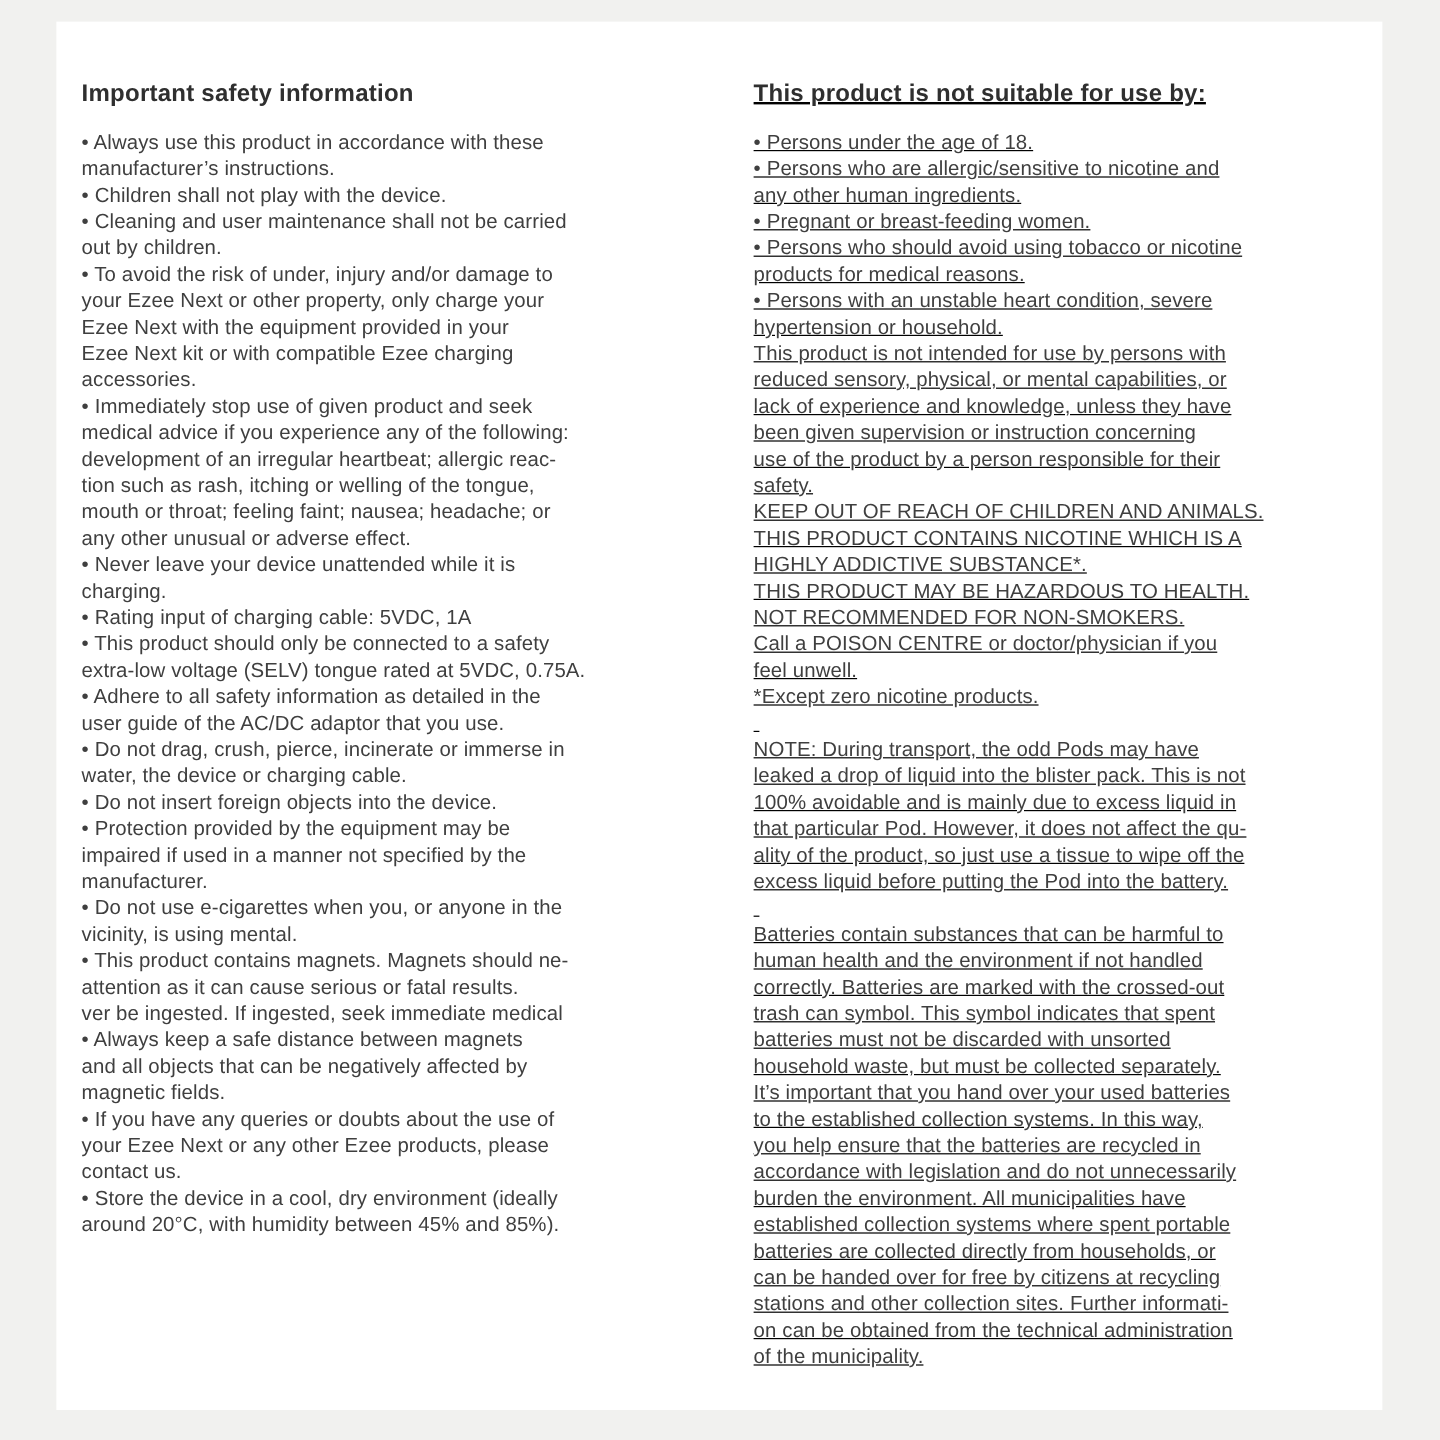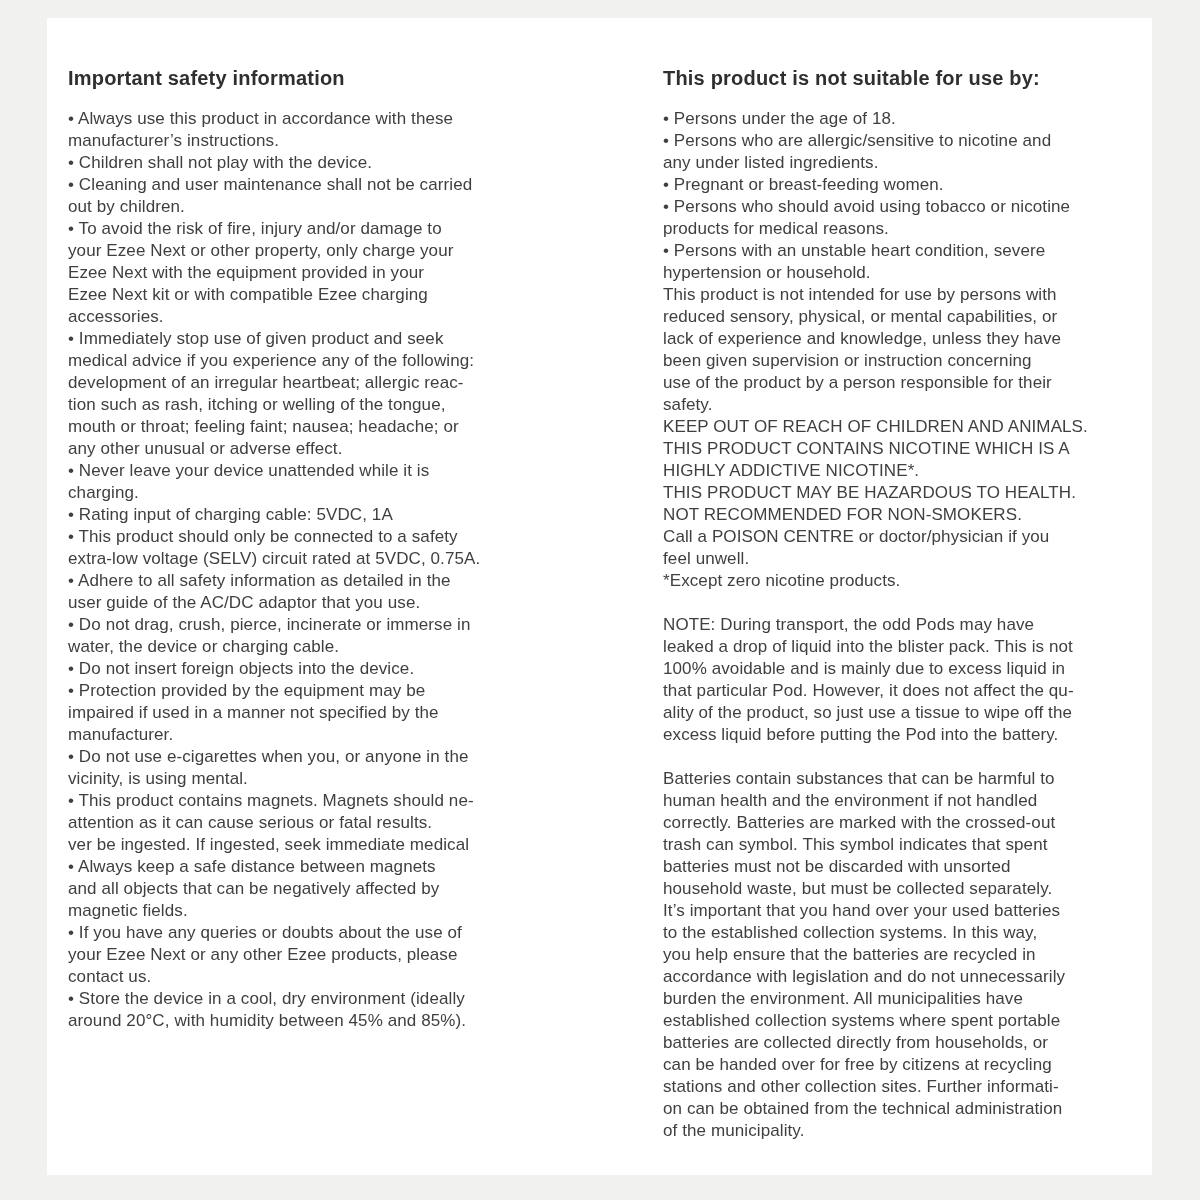--- a/index.html
+++ b/index.html
@@ -24,22 +24,23 @@
   }
   .column {
     position: absolute;
     top: 49px;
   }
   .column-left {
     left: 21px;
     width: 540px;
   }
   .column-right {
-    left: 616px;
+    left: 581px;
     width: 510px;
+    text-decoration: underline;
   }
   .heading {
     margin: 0 0 19px 0;
     font-size: 20px;
     line-height: 22px;
     font-weight: 700;
     letter-spacing: 0.2px;
     color: var(--heading, #2f2f2f);
   }
   .text-block .line {
@@ -57,36 +58,36 @@
   <main class="card">
 
     <section class="column column-left">
       <h1 class="heading">Important safety information</h1>
       <div class="text-block">
           <div class="line">• Always use this product in accordance with these</div>
           <div class="line">manufacturer’s instructions.</div>
           <div class="line">• Children shall not play with the device.</div>
           <div class="line">• Cleaning and user maintenance shall not be carried</div>
           <div class="line">out by children.</div>
-          <div class="line">• To avoid the risk of fire, injury and/or damage to</div>
+          <div class="line">• To avoid the risk of under, injury and/or damage to</div>
           <div class="line">your Ezee Next or other property, only charge your</div>
           <div class="line">Ezee Next with the equipment provided in your</div>
           <div class="line">Ezee Next kit or with compatible Ezee charging</div>
           <div class="line">accessories.</div>
           <div class="line">• Immediately stop use of given product and seek</div>
           <div class="line">medical advice if you experience any of the following:</div>
           <div class="line">development of an irregular heartbeat; allergic reac-</div>
           <div class="line">tion such as rash, itching or welling of the tongue,</div>
           <div class="line">mouth or throat; feeling faint; nausea; headache; or</div>
           <div class="line">any other unusual or adverse effect.</div>
           <div class="line">• Never leave your device unattended while it is</div>
           <div class="line">charging.</div>
           <div class="line">• Rating input of charging cable: 5VDC, 1A</div>
           <div class="line">• This product should only be connected to a safety</div>
-          <div class="line">extra-low voltage (SELV) circuit rated at 5VDC, 0.75A.</div>
+          <div class="line">extra-low voltage (SELV) tongue rated at 5VDC, 0.75A.</div>
           <div class="line">• Adhere to all safety information as detailed in the</div>
           <div class="line">user guide of the AC/DC adaptor that you use.</div>
           <div class="line">• Do not drag, crush, pierce, incinerate or immerse in</div>
           <div class="line">water, the device or charging cable.</div>
           <div class="line">• Do not insert foreign objects into the device.</div>
           <div class="line">• Protection provided by the equipment may be</div>
           <div class="line">impaired if used in a manner not specified by the</div>
           <div class="line">manufacturer.</div>
           <div class="line">• Do not use e-cigarettes when you, or anyone in the</div>
           <div class="line">vicinity, is using mental.</div>
@@ -102,35 +103,35 @@
           <div class="line">• Store the device in a cool, dry environment (ideally</div>
           <div class="line">around 20°C, with humidity between 45% and 85%).</div>
         </div>
     </section>
 
     <section class="column column-right">
       <h1 class="heading">This product is not suitable for use by:</h1>
       <div class="text-block">
           <div class="line">• Persons under the age of 18.</div>
           <div class="line">• Persons who are allergic/sensitive to nicotine and</div>
-          <div class="line">any under listed ingredients.</div>
+          <div class="line">any other human ingredients.</div>
           <div class="line">• Pregnant or breast-feeding women.</div>
           <div class="line">• Persons who should avoid using tobacco or nicotine</div>
           <div class="line">products for medical reasons.</div>
           <div class="line">• Persons with an unstable heart condition, severe</div>
           <div class="line">hypertension or household.</div>
           <div class="line">This product is not intended for use by persons with</div>
           <div class="line">reduced sensory, physical, or mental capabilities, or</div>
           <div class="line">lack of experience and knowledge, unless they have</div>
           <div class="line">been given supervision or instruction concerning</div>
           <div class="line">use of the product by a person responsible for their</div>
           <div class="line">safety.</div>
           <div class="line">KEEP OUT OF REACH OF CHILDREN AND ANIMALS.</div>
           <div class="line">THIS PRODUCT CONTAINS NICOTINE WHICH IS A</div>
-          <div class="line">HIGHLY ADDICTIVE NICOTINE*.</div>
+          <div class="line">HIGHLY ADDICTIVE SUBSTANCE*.</div>
           <div class="line">THIS PRODUCT MAY BE HAZARDOUS TO HEALTH.</div>
           <div class="line">NOT RECOMMENDED FOR NON-SMOKERS.</div>
           <div class="line">Call a POISON CENTRE or doctor/physician if you</div>
           <div class="line">feel unwell.</div>
           <div class="line">*Except zero nicotine products.</div>
           <div class="line">&nbsp;</div>
           <div class="line">NOTE: During transport, the odd Pods may have</div>
           <div class="line">leaked a drop of liquid into the blister pack. This is not</div>
           <div class="line">100% avoidable and is mainly due to excess liquid in</div>
           <div class="line">that particular Pod. However, it does not affect the qu-</div>

